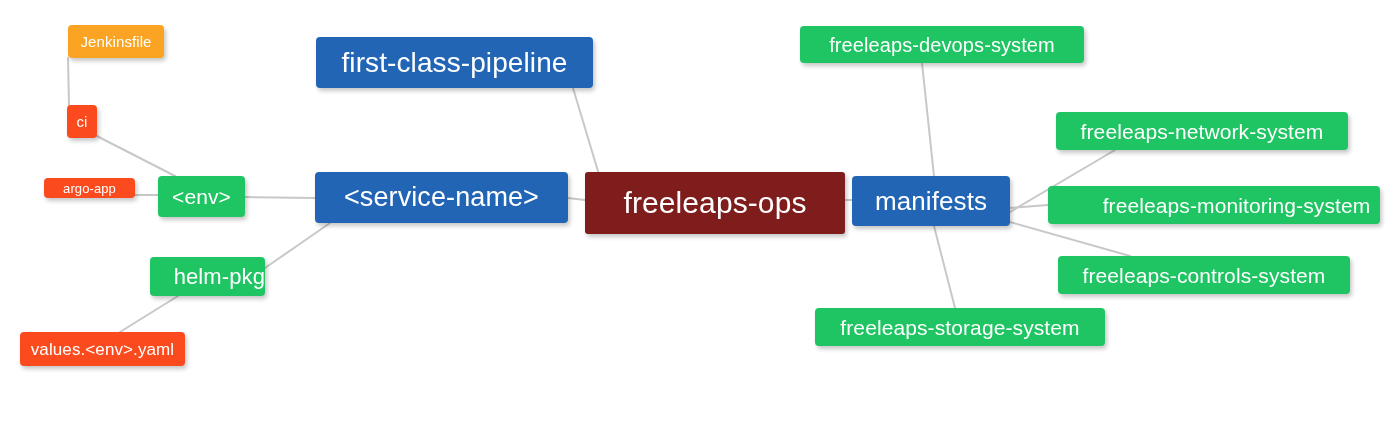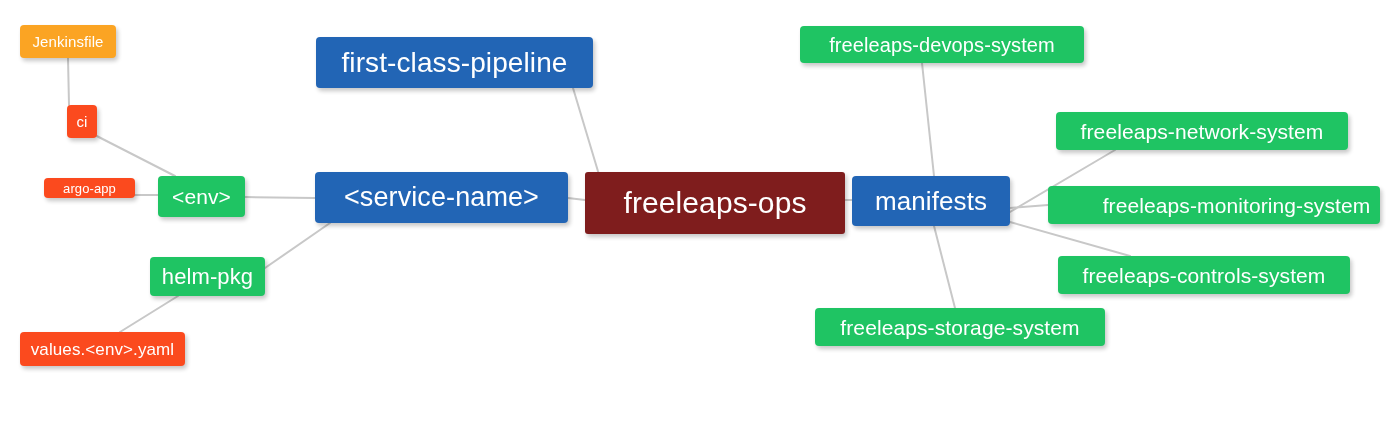--- a/index.html
+++ b/index.html
@@ -40,21 +40,21 @@
     line-height: 1;
     z-index: 2;
   }
   .node-root {
     background: #7f1d1d;
     border-radius: 3px;
   }
   .node-blue  { background: #2265b5; }
   .node-green { background: #1fc463; }
   .node-red   { background: #fb4a1e; margin-left: 12px; }
-  .node-orange{ background: #fba423; }
+  .node-orange{ background: #fba423; margin-left: 48px; }
 </style>
 </head>
 <body>
 
 <div id="canvas">
   <svg id="edges" viewBox="0 0 1390 421" xmlns="http://www.w3.org/2000/svg">
       <line x1="600" y1="178" x2="573" y2="88" stroke="#c8c8c8" stroke-width="2" stroke-linecap="round"></line>
       <line x1="585" y1="200" x2="568" y2="198" stroke="#c8c8c8" stroke-width="2" stroke-linecap="round"></line>
       <line x1="845" y1="200" x2="852" y2="200" stroke="#c8c8c8" stroke-width="2" stroke-linecap="round"></line>
       <line x1="315" y1="198" x2="245" y2="197" stroke="#c8c8c8" stroke-width="2" stroke-linecap="round"></line>
@@ -78,21 +78,21 @@
       </div>
       <div class="node node-blue" style="left: 315px; top: 172px; width: 253px; height: 51px; font-size: 27px;">
         <span>&lt;service-name&gt;</span>
       </div>
       <div class="node node-blue" style="left: 852px; top: 176px; width: 158px; height: 50px; font-size: 26px;">
         <span>manifests</span>
       </div>
       <div class="node node-green" style="left: 158px; top: 176px; width: 87px; height: 41px; font-size: 21px;">
         <span>&lt;env&gt;</span>
       </div>
-      <div class="node node-green" style="left: 150px; top: 257px; width: 115px; height: 39px; font-size: 22px;">
+      <div class="node node-green" style="left: 150px; top: 257px; width: 115px; height: 39px; font-size: 22px; justify-content: flex-end;">
         <span>helm-pkg</span>
       </div>
       <div class="node node-orange" style="left: 20px; top: 25px; width: 96px; height: 33px; font-size: 15px;">
         <span>Jenkinsfile</span>
       </div>
       <div class="node node-red" style="left: 55px; top: 105px; width: 30px; height: 33px; font-size: 15px;">
         <span>ci</span>
       </div>
       <div class="node node-red" style="left: 32px; top: 178px; width: 91px; height: 20px; font-size: 13px;">
         <span>argo-app</span>

